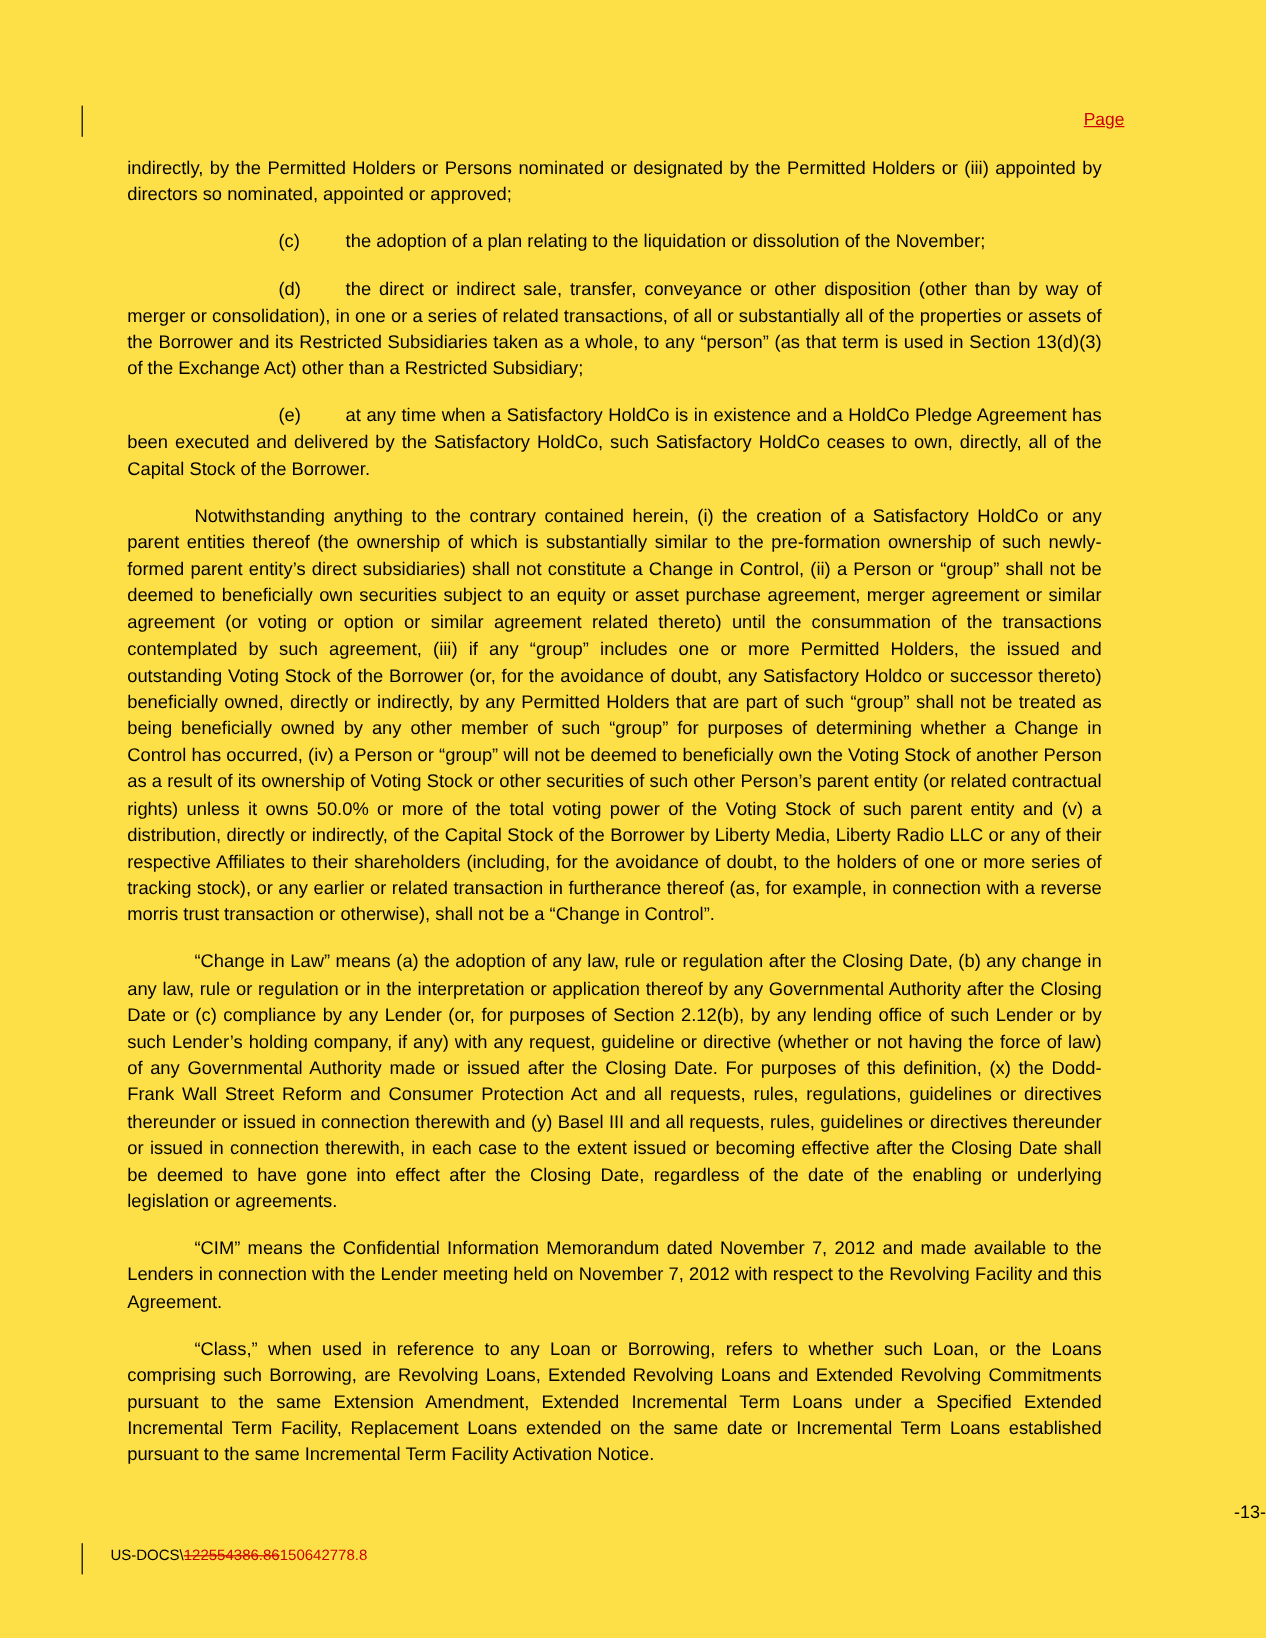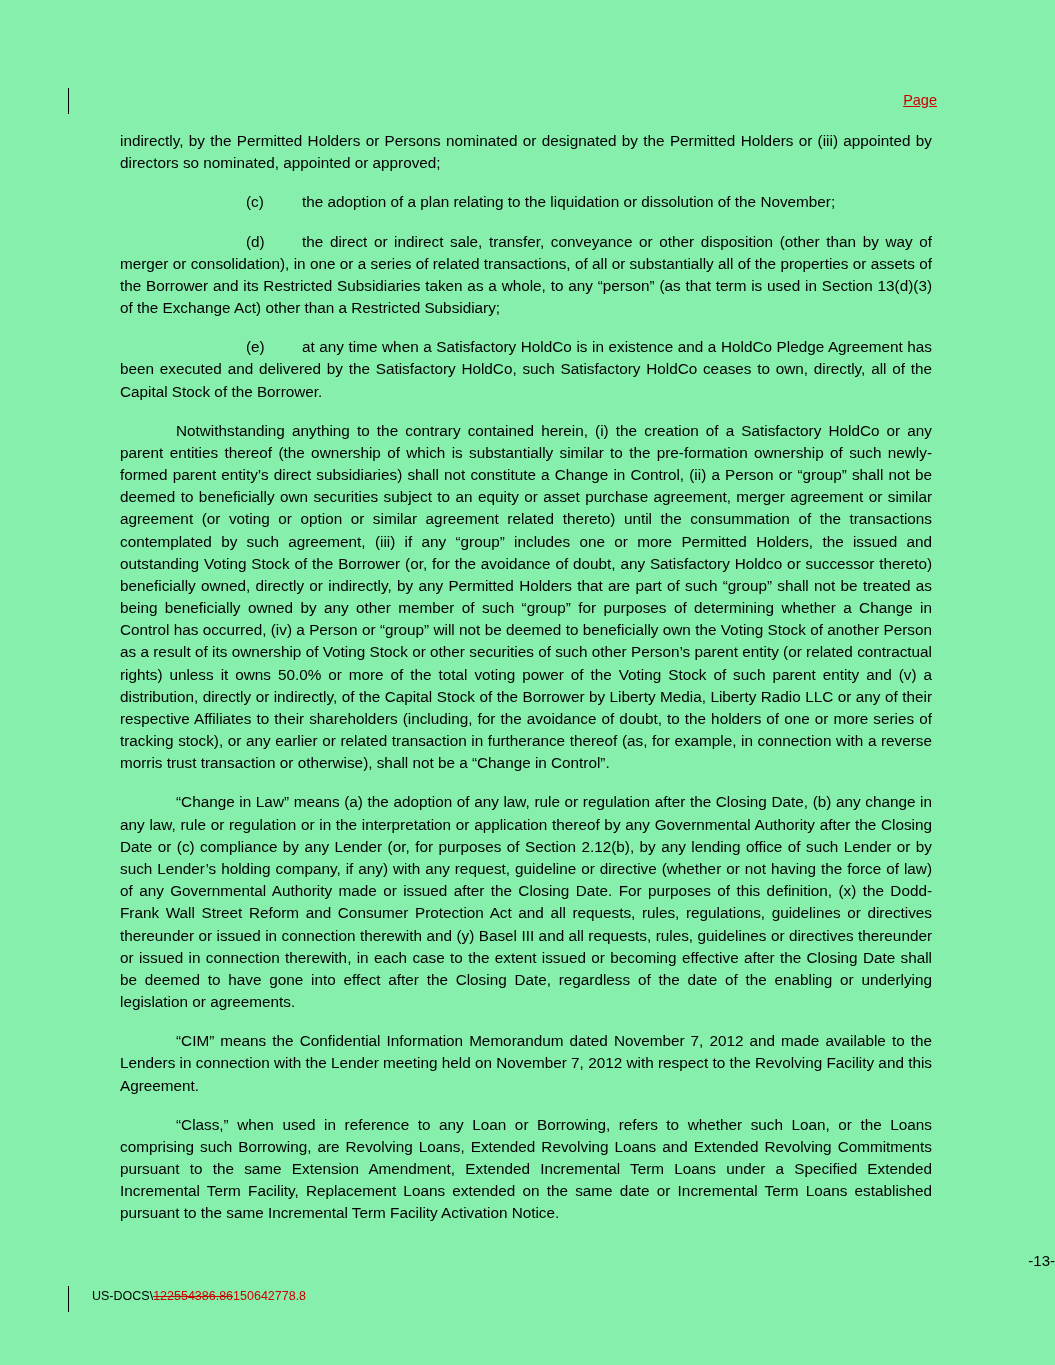--- a/index.html
+++ b/index.html
@@ -7,21 +7,21 @@
     padding: 0;
     background: #ffffff;
   }
   body {
     font-family: "Liberation Sans", sans-serif;
   }
   .page {
     position: relative;
     width: 1055px;
     height: 1365px;
-    background: #86efac;
+    background: #fde047;
     overflow: hidden;
   }
   .header-page-label {
     position: absolute;
     top: 92px;
     right: 118px;
     color: #cc0000;
     font-size: 14.5px;
     text-decoration: underline;
     font-family: "Liberation Sans", sans-serif;
@@ -36,21 +36,21 @@
     top: 88px;
     height: 26px;
   }
   .change-bar-bottom {
     left: 68px;
     top: 1286px;
     height: 26px;
   }
   .body-text {
     position: absolute;
-    left: 120px;
+    left: 106px;
     top: 130px;
     width: 812px;
     font-size: 15.3px;
     line-height: 1.45;
     color: #000000;
     text-align: justify;
     font-family: "Liberation Sans", sans-serif;
   }
   p.para {
     margin: 0 0 17px 0;

